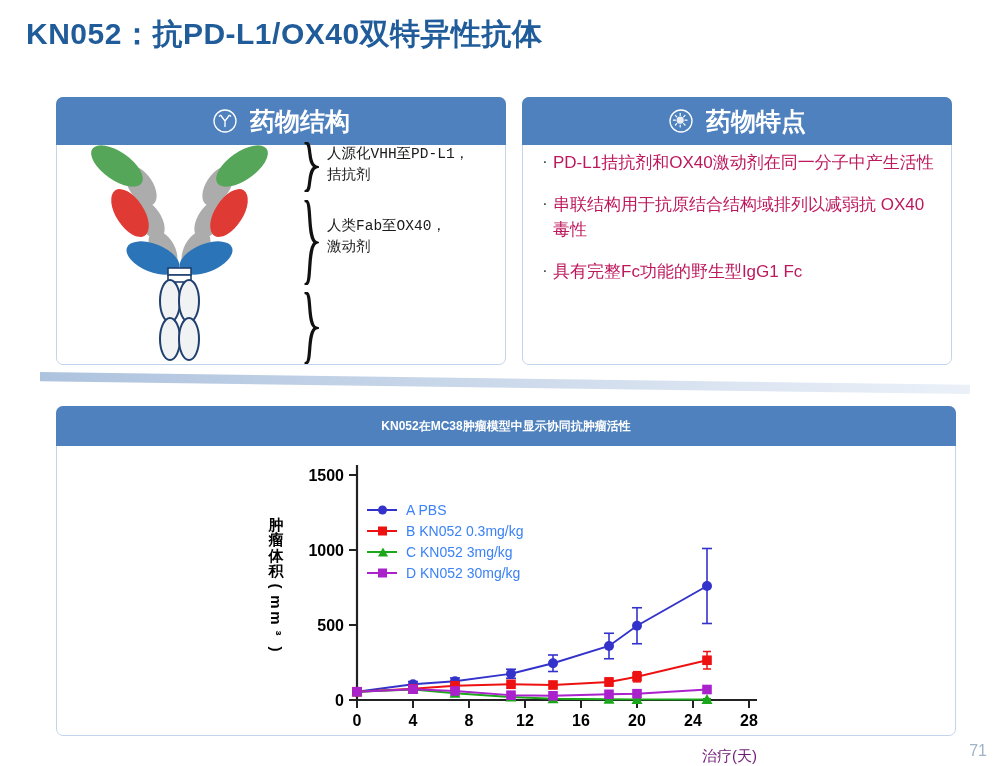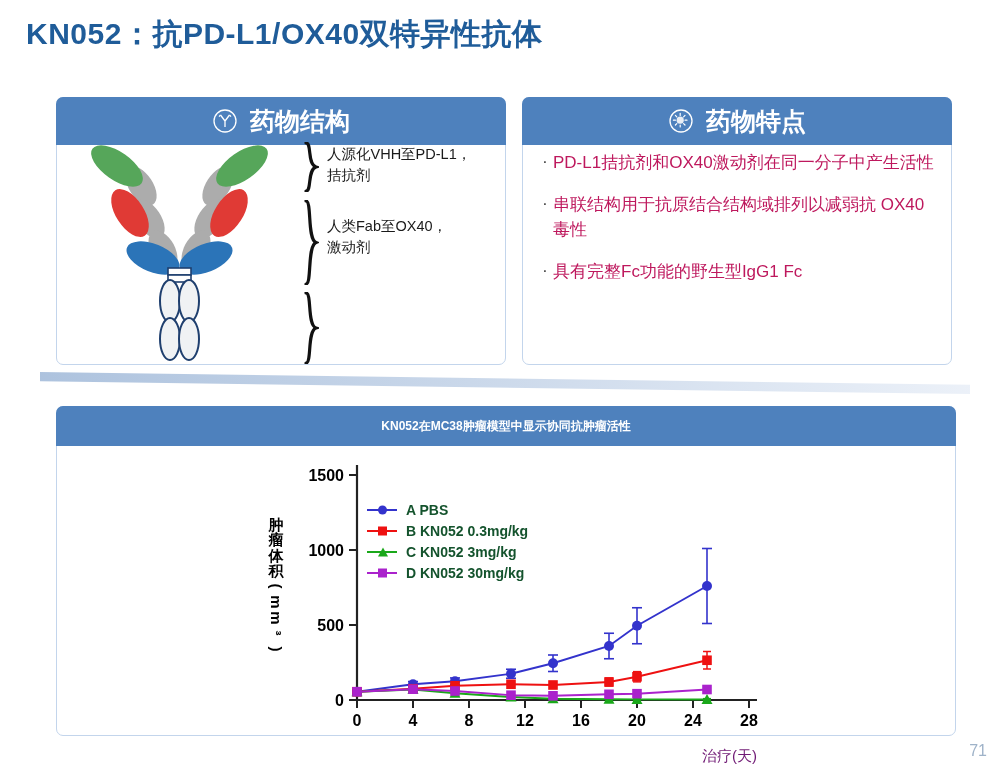--- a/index.html
+++ b/index.html
@@ -36,21 +36,21 @@
     box-sizing:border-box;
   }
   .hdr-icon{
     width:26px;height:26px;margin-right:12px;
     display:inline-flex;align-items:center;justify-content:center;
   }
 
   
   #card-structure{left:56px;top:97px;width:450px;height:268px;}
   #card-structure .card-header{width:450px;}
-  .struct-body{position:absolute;left:0;top:38px;width:450px;height:229px;}
+  .struct-body{position:absolute;left:0;top:38px;width:450px;height:229px;font-family:Liberation Mono, monospace;}
 
   
   .ab{position:absolute;left:10px;top:4px;width:225px;height:225px;}
   
   .brace{position:absolute;color:#000;font-weight:400;}
   .brace svg{display:block;}
   .blabel{
     position:absolute;font-size:14.5px;color:#1a1a1a;line-height:1.45;
     white-space:pre-line;
   }
@@ -93,21 +93,21 @@
   .axis-title-x{
     position:absolute;left:645px;top:300px;font-size:15px;color:#701a75;
   }
   .legend{position:absolute;left:310px;top:52px;}
   .legend-row{display:flex;align-items:center;height:21px;}
   .legend-line{width:30px;height:2px;position:relative;margin-right:9px;}
   .legend-mark{
     position:absolute;left:11px;top:50%;transform:translateY(-50%);
     width:9px;height:9px;
   }
-  .legend-label{font-size:14px;font-weight:bold;color:#14532d;white-space:nowrap;}
+  .legend-label{font-size:14px;font-weight:normal;color:#3b82f6;white-space:nowrap;}
 
   .page-num{
     position:absolute;right:18px;bottom:6px;
     font-size:16px;color:#9FB3C9;
   }
 </style>
 </head>
 <body>
 
 <div class="slide">

